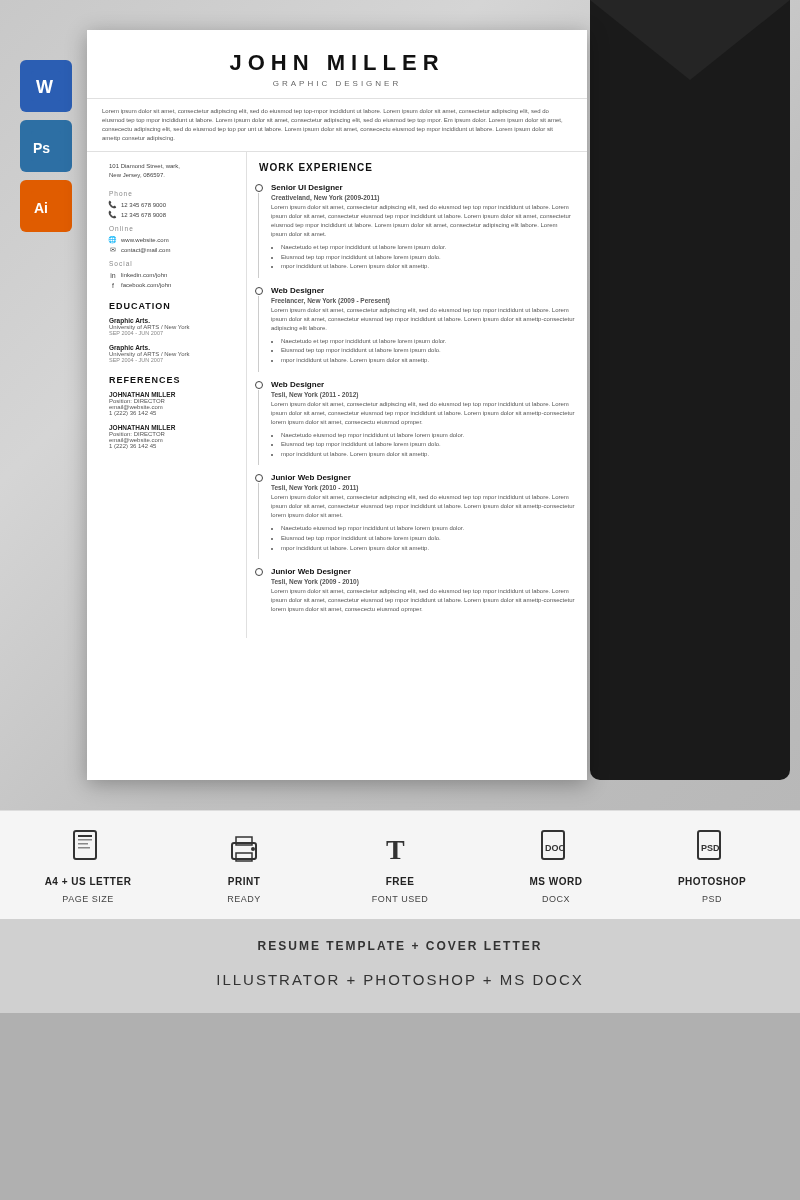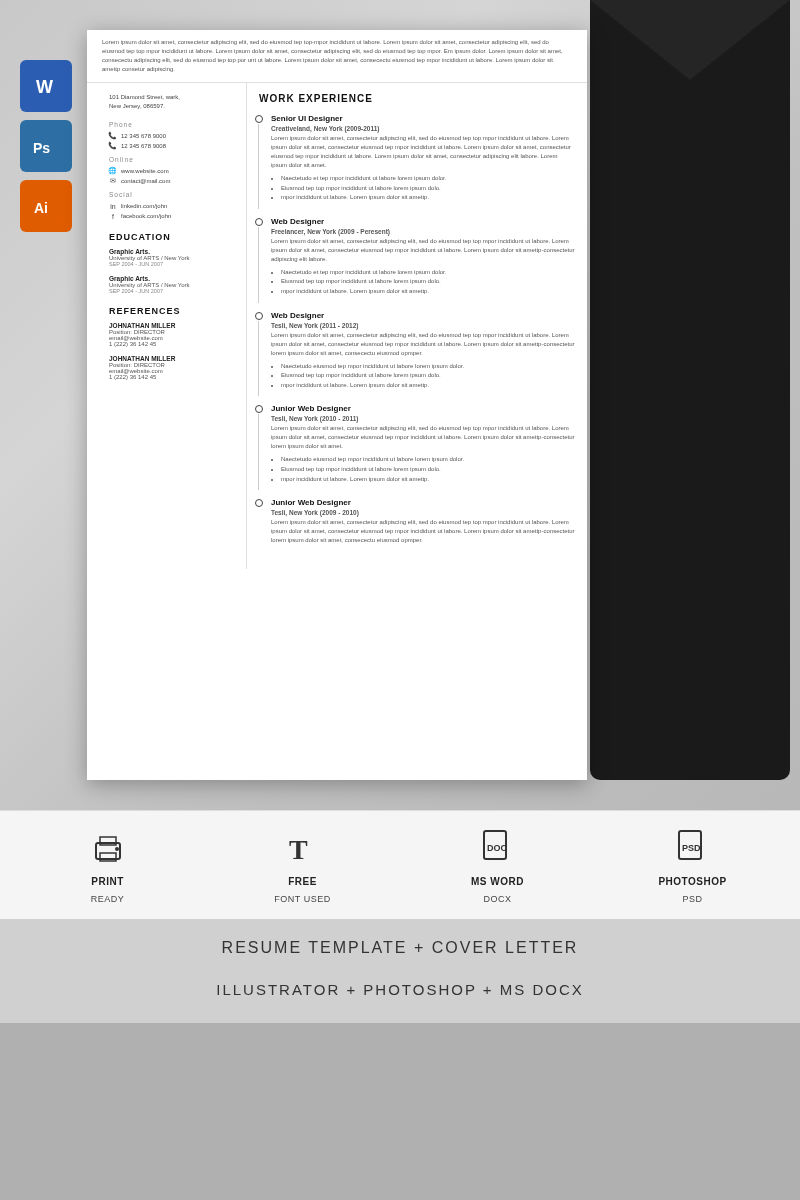--- a/index.html
+++ b/index.html
@@ -279,25 +279,25 @@
     }
 
     
     .bottom-text-area {
       background: #d0d0d0;
       padding: 20px 10px 25px;
       text-align: center;
     }
 
     .bottom-line1 {
-      font-size: 16px;
-      font-weight: 400;
+      font-size: 12px;
+      font-weight: 700;
       color: #333;
       letter-spacing: 2px;
-      margin-bottom: 24px;
+      margin-bottom: 18px;
     }
     .bottom-line2 {
       font-size: 15px;
       font-weight: 400;
       color: #333;
       letter-spacing: 2px;
     }
 
     
     svg { display: block; }
@@ -323,20 +323,24 @@
     <div class="sw-icon sw-ai">
       <svg width="30" height="30" viewBox="0 0 30 30">
         <rect width="30" height="30" rx="3" fill="#e05c00"></rect>
         <text x="3" y="22" font-size="14" font-weight="bold" fill="white" font-family="Arial">Ai</text>
       </svg>
     </div>
   </div>
 
   <div class="resume-card">
 
+    <div class="resume-header">
+      <div class="resume-name">JOHN MILLER</div>
+      <div class="resume-title">GRAPHIC DESIGNER</div>
+    </div>
 
     <div class="resume-intro">Lorem ipsum dolor sit amet, consectetur adipiscing elit, sed do eiusmod tep top-mpor incididunt ut labore. Lorem ipsum dolor sit amet, consectetur adipiscing elit, sed do eiusmod tep top mpor incididunt ut labore. Lorem ipsum dolor sit amet, consectetur adipiscing elit, sed do eiusmod tep top mpor. Em ipsum dolor. Lorem ipsum dolor sit amet, consecectu adipiscing elit, sed do eiusmod tep top por unt ut labore. Lorem ipsum dolor sit amet, consecectu eiusmod tep mpor incididunt ut labore. Lorem ipsum dolor sit amettp consetur adipiscing.</div>
 
     <div class="resume-body">
 
       <div class="resume-left">
         <div class="left-address">
           <p>101 Diamond Street, wark,</p>
           <p>New Jersey, 086597.</p>
         </div>
@@ -464,20 +468,33 @@
   </div>
 
   <div class="envelope">
     <div class="envelope-flap"></div>
   </div>
 </div>
 
 <div class="features-bar">
   <div class="features-row">
 
+    <div class="feature-item">
+      <div class="feature-icon">
+        <svg width="32" height="40" viewBox="0 0 32 40">
+          <rect x="2" y="2" width="22" height="28" rx="2" fill="none" stroke="#333" stroke-width="2"></rect>
+          <rect x="6" y="6" width="14" height="2" fill="#333"></rect>
+          <rect x="6" y="10" width="14" height="1.5" fill="#888"></rect>
+          <rect x="6" y="14" width="10" height="1.5" fill="#888"></rect>
+          <rect x="6" y="18" width="12" height="1.5" fill="#888"></rect>
+        </svg>
+      </div>
+      <div class="feature-label-main">A4 + US LETTER</div>
+      <div class="feature-label-sub">PAGE SIZE</div>
+    </div>
 
 
     <div class="feature-item">
       <div class="feature-icon">
         <svg width="36" height="40" viewBox="0 0 36 40">
           <rect x="6" y="14" width="24" height="16" rx="2" fill="none" stroke="#333" stroke-width="2"></rect>
           <rect x="10" y="8" width="16" height="8" fill="none" stroke="#333" stroke-width="1.5"></rect>
           <rect x="10" y="24" width="16" height="8" fill="none" stroke="#333" stroke-width="1.5"></rect>
           <circle cx="27" cy="20" r="2" fill="#333"></circle>
         </svg>

